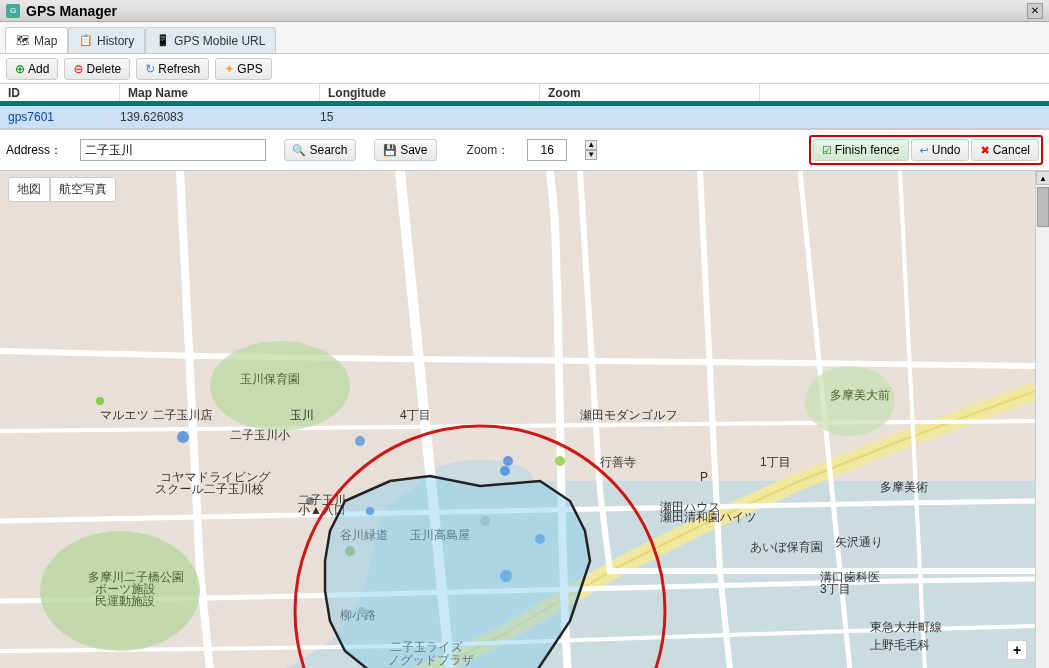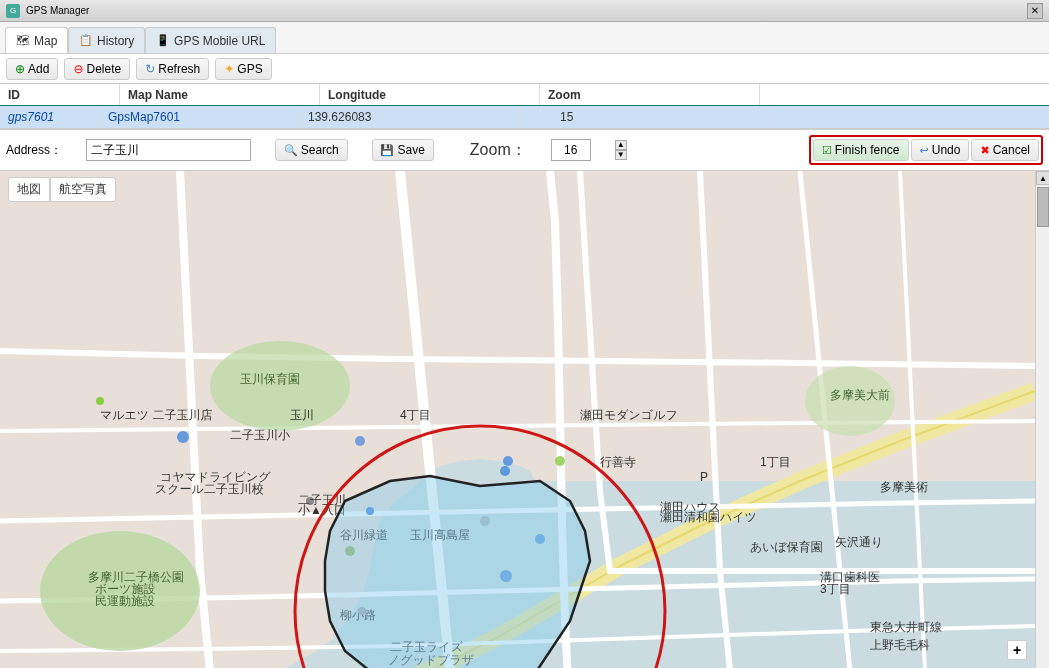--- a/index.html
+++ b/index.html
@@ -10,21 +10,21 @@
       background: linear-gradient(to bottom, #e8e8e8, #d0d0d0);
       border-bottom: 1px solid #aaa;
       height: 22px;
       display: flex;
       align-items: center;
       padding: 0 6px;
       justify-content: space-between;
     }
     .title-bar-left { display: flex; align-items: center; gap: 6px; }
     .title-bar-icon { width: 14px; height: 14px; background: #4a9; border-radius: 2px; display: flex; align-items: center; justify-content: center; color: white; font-size: 8px; }
-    .title-bar-text { font-size: 10px; font-weight: normal; }
+    .title-bar-text { font-size: 14px; font-weight: bold; }
     .close-btn { width: 16px; height: 16px; background: #ccc; border: 1px solid #999; display: flex; align-items: center; justify-content: center; cursor: pointer; font-size: 10px; }
 
     
     .tab-bar {
       background: #f5f5f5;
       border-bottom: 1px solid #ccc;
       display: flex;
       align-items: flex-end;
       padding: 3px 5px 0;
       height: 32px;
@@ -61,21 +61,21 @@
       border: 1px solid #ccc;
       border-radius: 3px;
       background: linear-gradient(to bottom, #f8f8f8, #e8e8e8);
       cursor: pointer;
       height: 22px;
     }
 
     
     .table-header {
       background: white;
-      border-bottom: 1px solid #0f766e;
+      border-bottom: 5px solid #0f766e;
       display: flex;
       align-items: center;
       height: 22px;
       padding: 0;
     }
     .th {
       padding: 2px 8px;
       border-right: 1px solid #ddd;
       font-weight: bold;
       color: #333;
@@ -96,45 +96,45 @@
       height: 22px;
     }
     .td {
       padding: 2px 8px;
       border-right: 1px solid #ddd;
       color: #0645ad;
       height: 100%;
       display: flex; align-items: center;
     }
     .td.normal { color: #333; }
-    .td:nth-child(1) { width: 100px; font-style: italic; }
+    .td:nth-child(1) { width: 112px; }
     .td:nth-child(2) { width: 200px; }
     .td:nth-child(3) { width: 220px; }
     .td:nth-child(4) { width: 220px; margin-left: 32px; }
     .td:nth-child(5) { flex: 1; }
 
     
     .address-bar {
       background: white;
       border-bottom: 1px solid #ccc;
       display: flex;
       align-items: center;
       padding: 20px 6px;
-      gap: 24px;
+      gap: 18px;
       height: 34px;
     }
     .address-input {
       flex: 1;
       max-width: 280px;
       height: 22px;
       border: 1px solid #aaa;
       padding: 2px 4px;
       font-size: 12px;
     }
-    .zoom-label { font-size: 16px; color: #333; margin-left: 12px; }
+    .zoom-label { font-size: 12px; color: #333; margin-left: 12px; }
     .zoom-input {
       width: 40px;
       height: 22px;
       border: 1px solid #aaa;
       padding: 2px 4px;
       font-size: 12px;
       text-align: center;
     }
     .zoom-arrows { display: flex; flex-direction: column; }
     .zoom-arrow {
@@ -296,21 +296,20 @@
 
     <div class="table-header">
       <div class="th">ID</div>
       <div class="th">Map Name</div>
       <div class="th">Longitude</div>
       <div class="th">Zoom</div>
     </div>
 
     <div class="table-row">
       <div class="td">gps7601</div>
-      <div class="td">GpsMap7601</div>
       <div class="td normal">139.626083</div>
       <div class="td normal">15</div>
     </div>
   </div>
 
   <div class="address-bar">
     <label>Address：</label>
     <input type="text" class="address-input" value="二子玉川" style="">
     <button class="toolbar-btn">
       <span style="font-size:11px;">🔍</span>

